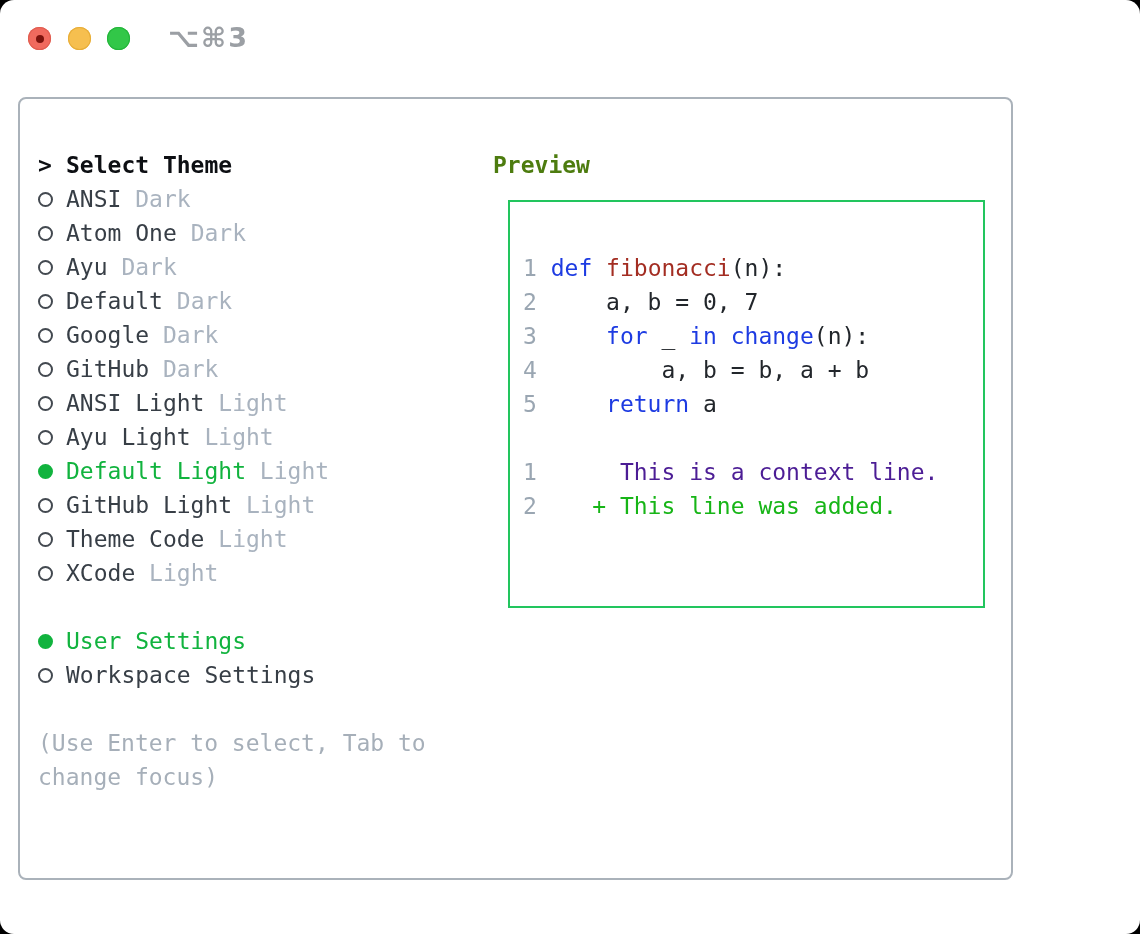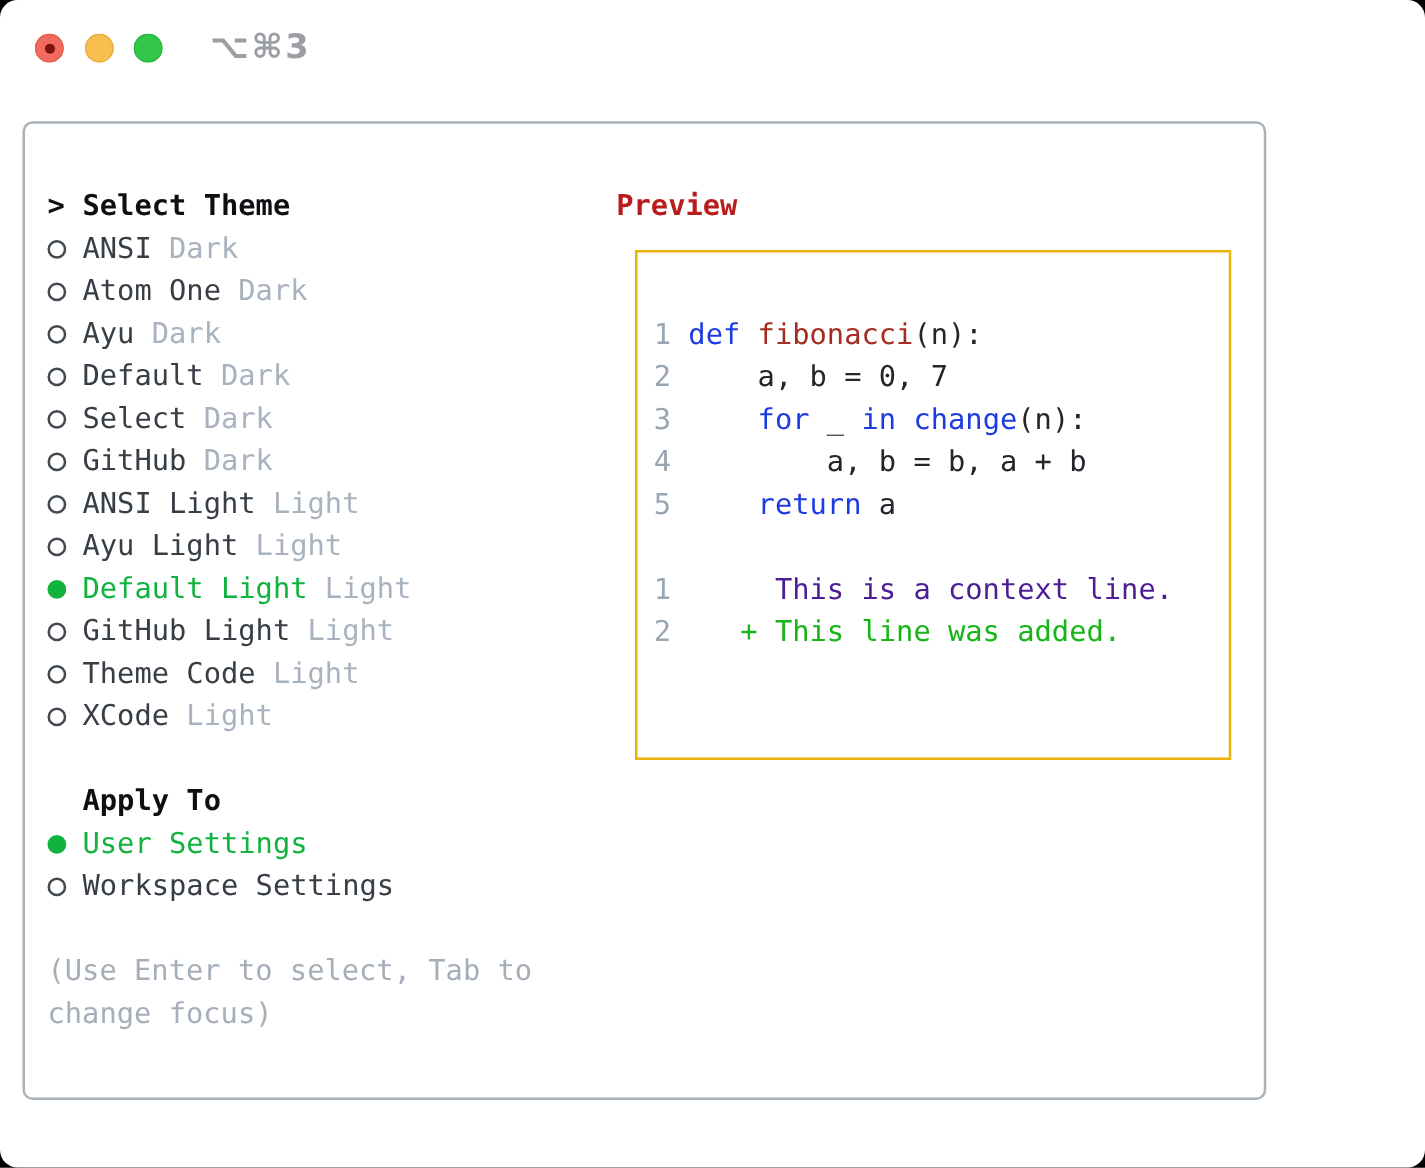--- a/index.html
+++ b/index.html
@@ -36,25 +36,25 @@
   .circ.sel { border-color:#11b33e; background:#11b33e; }
   .hdr  { font-weight:bold; color:#0d0f13; }
   .prefix { font-weight:bold; color:#0d0f13; }
   .iname { color:#373e46; }
   .iname.sel { color:#11b33e; }
   .badge { color:#a9b3bf; margin-left:1ch; }
   .hintline { color:#a6afb9; }
   
   .preview-title {
     position:absolute; left:473px; top:49px; height:34px; line-height:34px;
-    font-size:23px; font-weight:bold; color:#b91c1c;text-align:right;
+    font-size:23px; font-weight:bold; color:#4d7c0f;text-align:right;
   }
   .preview-box {
     position:absolute; left:488px; top:101px; width:477px; height:408px;
-    border:2px solid #eab308; background:#fff;
+    border:2px solid #22c55e; background:#fff;
   }
   .code-wrap { position:absolute; left:13px; top:49px; }
   .cline { height:34px; line-height:34px; font-size:23px; white-space:pre; }
   .ln { display:inline-block; width:1ch; margin-right:1ch; color:#9aa6b2; text-align:right; }
   .tk-pl  { color:#22262b; }
   .tk-kw  { color:#1d3be2; }
   .tk-fn  { color:#a32d22; }
   .tk-ctx { color:#4c1d95; }
   .tk-del { color:#c93527; }
   .tk-add { color:#17b517; }
@@ -73,30 +73,29 @@
     <span class="titletext">⌥⌘3</span>
   </div>
 
   <div class="main-box">
     <div class="rows" id="left-rows">
         <div class="row"><span class="bullet prefix">&gt;</span><span class="hdr">Select Theme</span></div>
         <div class="row"><span class="bullet"><span class="circ"></span></span><span class="iname">ANSI</span><span class="badge">Dark</span></div>
         <div class="row"><span class="bullet"><span class="circ"></span></span><span class="iname">Atom One</span><span class="badge">Dark</span></div>
         <div class="row"><span class="bullet"><span class="circ"></span></span><span class="iname">Ayu</span><span class="badge">Dark</span></div>
         <div class="row"><span class="bullet"><span class="circ"></span></span><span class="iname">Default</span><span class="badge">Dark</span></div>
-        <div class="row"><span class="bullet"><span class="circ"></span></span><span class="iname">Select</span><span class="badge">Dark</span></div>
+        <div class="row"><span class="bullet"><span class="circ"></span></span><span class="iname">Google</span><span class="badge">Dark</span></div>
         <div class="row"><span class="bullet"><span class="circ"></span></span><span class="iname">GitHub</span><span class="badge">Dark</span></div>
         <div class="row"><span class="bullet"><span class="circ"></span></span><span class="iname">ANSI Light</span><span class="badge">Light</span></div>
         <div class="row"><span class="bullet"><span class="circ"></span></span><span class="iname">Ayu Light</span><span class="badge">Light</span></div>
         <div class="row"><span class="bullet"><span class="circ sel"></span></span><span class="iname sel">Default Light</span><span class="badge">Light</span></div>
         <div class="row"><span class="bullet"><span class="circ"></span></span><span class="iname">GitHub Light</span><span class="badge">Light</span></div>
         <div class="row"><span class="bullet"><span class="circ"></span></span><span class="iname">Theme Code</span><span class="badge">Light</span></div>
         <div class="row"><span class="bullet"><span class="circ"></span></span><span class="iname">XCode</span><span class="badge">Light</span></div>
         <div class="row"></div>
-        <div class="row"><span class="bullet"></span><span class="hdr">Apply To</span></div>
         <div class="row"><span class="bullet"><span class="circ sel"></span></span><span class="iname sel">User Settings</span></div>
         <div class="row"><span class="bullet"><span class="circ"></span></span><span class="iname">Workspace Settings</span></div>
         <div class="row"></div>
         <div class="row"><span class="hintline">(Use Enter to select, Tab to</span></div>
         <div class="row"><span class="hintline">change focus)</span></div>
       </div>
     <div class="preview-title">Preview</div>
     <div class="preview-box">
       <div class="code-wrap" id="code-lines">
           <div class="cline"><span class="ln">1</span><span class="tk-kw">def</span><span class="tk-pl"> </span><span class="tk-fn">fibonacci</span><span class="tk-pl">(n):</span></div>

